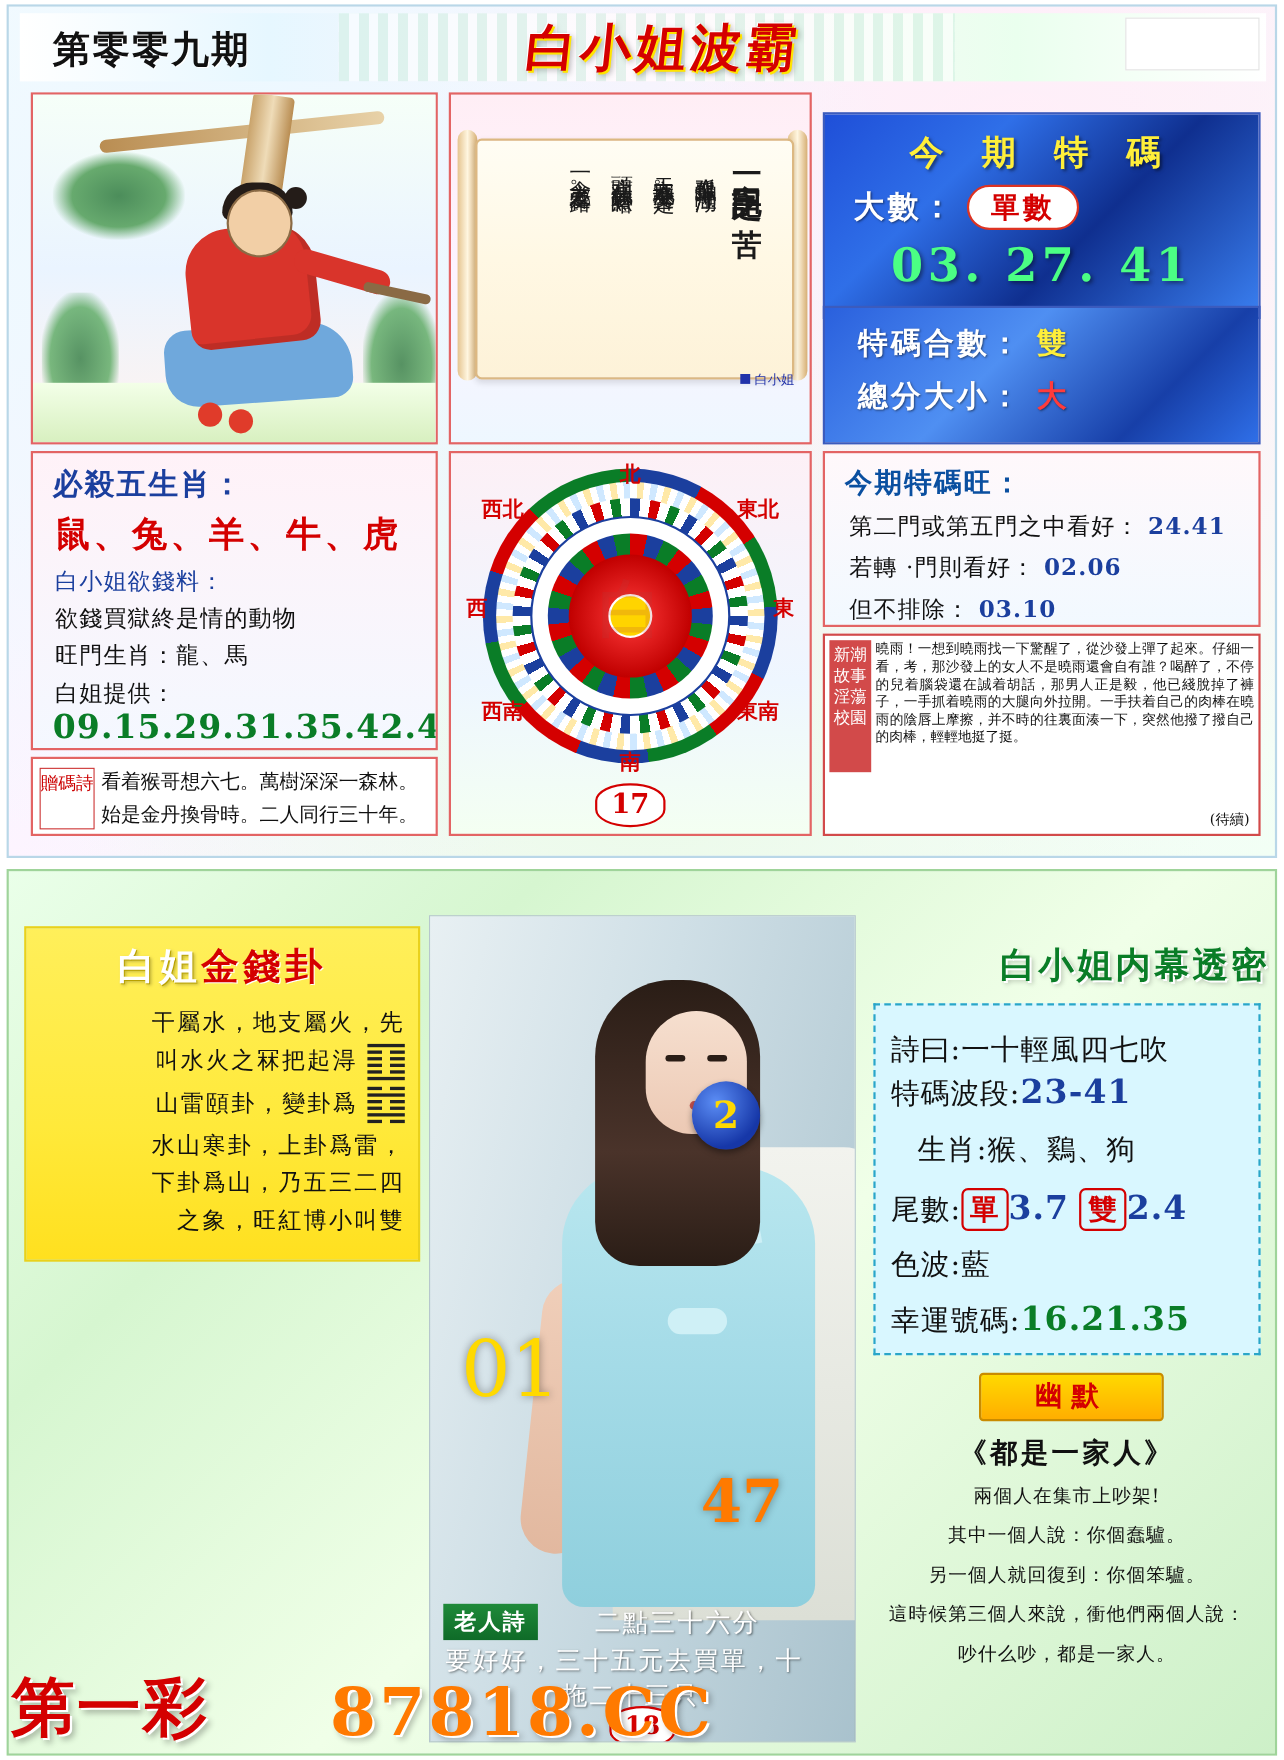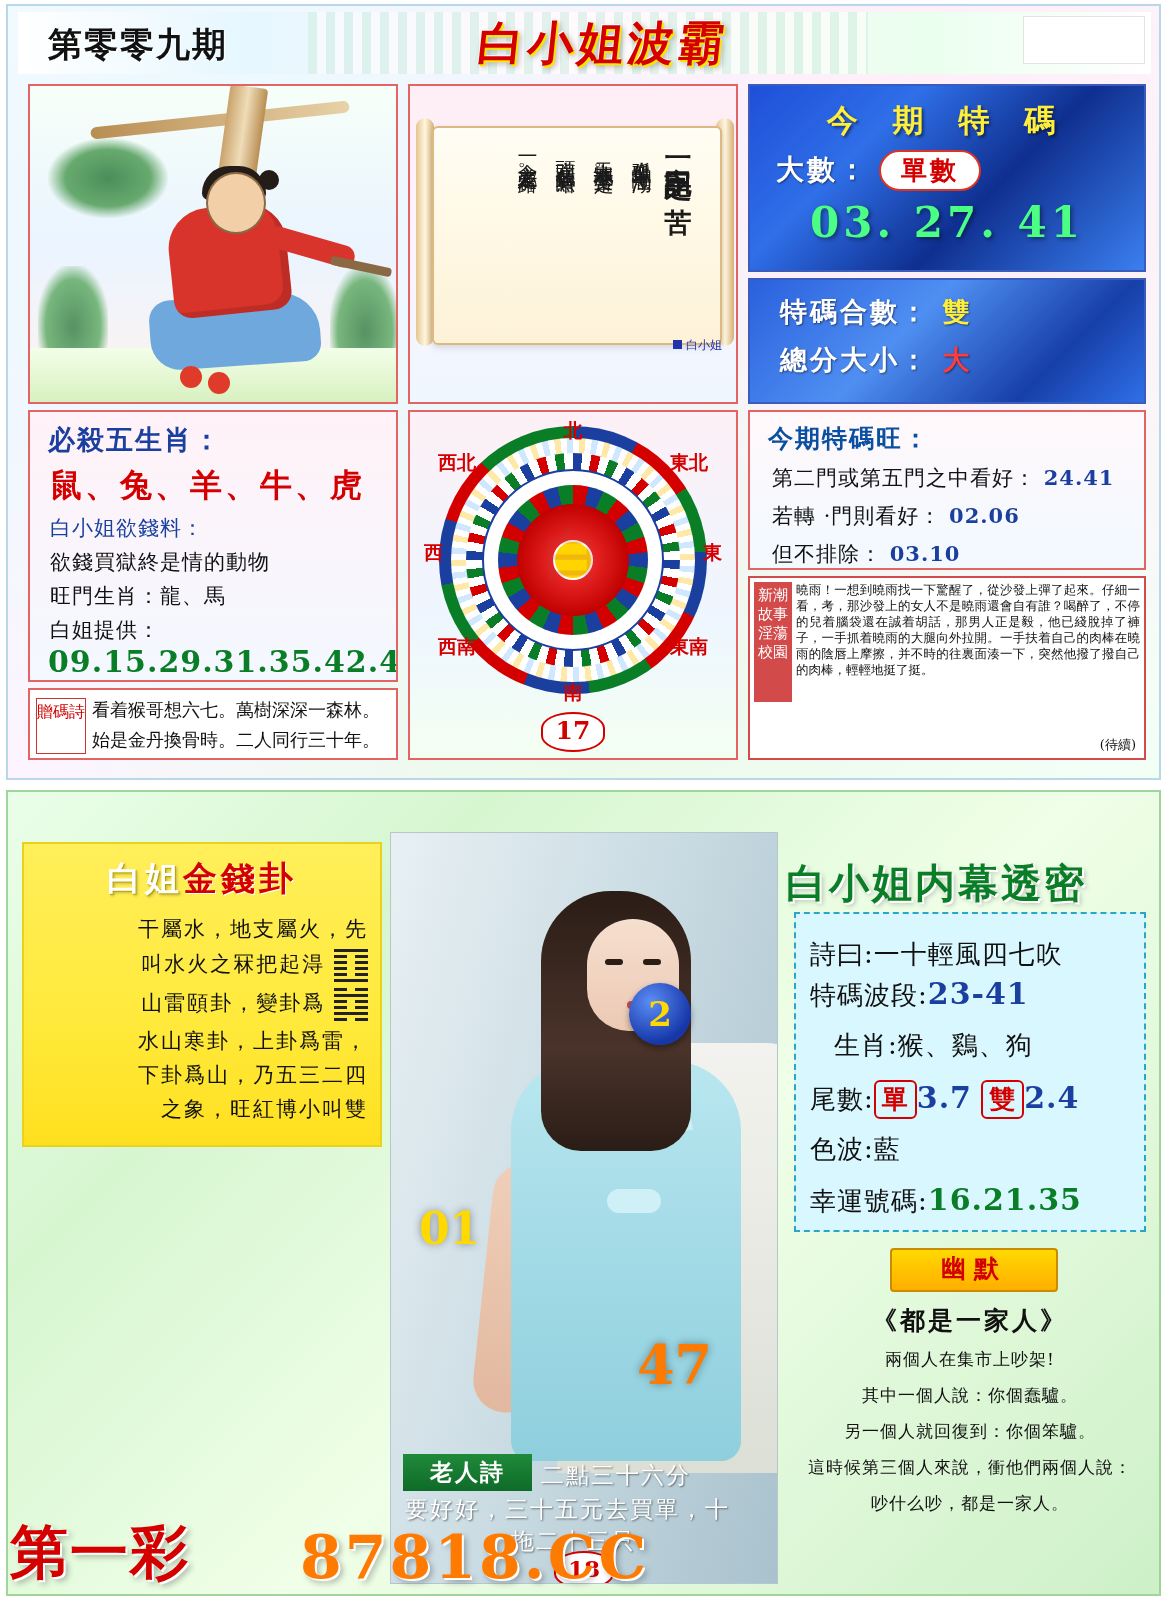--- a/index.html
+++ b/index.html
@@ -69,21 +69,21 @@
     background:linear-gradient(180deg,#f3fff6 0%,#eaf6ff 55%,#fff6f2 100%);
     overflow:hidden;
   }
   .p-scroll{
     left:400px;top:78px;width:330px;height:320px;
     border:2px solid #e36464;
     background:linear-gradient(180deg,#ffeef5 0%,#fdf3ff 50%,#eef7ff 100%);
     overflow:hidden;
   }
   .p-tema{
-    left:740px;top:78px;width:398px;height:188px;
+    left:740px;top:96px;width:398px;height:188px;
     border:2px solid #3b5bbd;
     background:linear-gradient(135deg,#1f4fd8 0%,#2f6fe8 30%,#0f2f8f 60%,#3a7ff0 100%);
     overflow:hidden;
   }
   .p-tema2{
     left:740px;top:272px;width:398px;height:126px;
     border:2px solid #3b5bbd;
     background:linear-gradient(135deg,#2a60dd 0%,#4f8ff2 40%,#173fa8 75%,#2f6fe8 100%);
     overflow:hidden;
   }
@@ -323,33 +323,33 @@
   .ph-strap2{position:absolute;left:286px;top:228px;width:10px;height:70px;background:#cdeff6;transform:rotate(-10deg);}
 
   .ball14{
     position:absolute;left:238px;top:150px;width:62px;height:62px;border-radius:50%;
     background:radial-gradient(circle at 35% 30%,#5b8df5,#1637a8 70%);
     color:#ffd900;font-family:"DejaVu Serif","Liberation Serif",serif;font-size:34px;font-weight:bold;
     text-align:center;line-height:62px;box-shadow:0 3px 6px rgba(0,0,0,.4);
   }
   .num01{
     position:absolute;left:28px;top:370px;
-    font-family:"DejaVu Serif","Liberation Serif",serif;font-size:44px;font-weight:bold;
+    font-family:"DejaVu Serif","Liberation Serif",serif;font-size:71px;font-weight:normal;
     color:#ffd900;text-shadow:0 0 8px rgba(0,0,0,.4);
   }
   .num47{
     position:absolute;left:246px;top:500px;
     font-family:"DejaVu Serif","Liberation Serif",serif;font-size:54px;font-weight:bold;
     color:#ff7a00;text-shadow:0 0 8px rgba(0,0,0,.4);
   }
   .oldpoem-tag{
     position:absolute;left:12px;bottom:92px;
     background:linear-gradient(180deg,#1f8a3a,#0f6b28);
-    color:#fff;font-family:"DejaVu Serif","Liberation Serif",serif;font-size:23px;font-weight:bold;
-    padding:3px 27px;letter-spacing:2px;
+    color:#fff;font-family:"DejaVu Serif","Liberation Serif",serif;font-size:20px;font-weight:bold;
+    padding:3px 10px;letter-spacing:2px;
   }
   .oldpoem-l1{
     position:absolute;left:150px;bottom:92px;width:236px;
     font-family:"DejaVu Serif","Liberation Serif",serif;font-size:23px;color:#ffffff;letter-spacing:2px;
     text-shadow:1px 1px 2px rgba(0,0,0,.5);
   }
   .oldpoem-l2{
     position:absolute;left:14px;bottom:58px;width:372px;
     font-family:"DejaVu Serif","Liberation Serif",serif;font-size:23px;color:#ffffff;letter-spacing:2px;
     text-shadow:1px 1px 2px rgba(0,0,0,.5);
@@ -364,22 +364,22 @@
     width:56px;height:34px;background:#fff;border:2px solid #d40000;border-radius:50%/40%;
     font-family:"DejaVu Serif","Liberation Serif",serif;font-size:23px;font-weight:bold;color:#d40000;
     text-align:center;line-height:32px;
   }
 
   .b-secret{
     position:absolute;left:778px;top:44px;width:368px;height:748px;
     overflow:hidden;
   }
   .sec-h{
-    position:absolute;left:0;top:20px;width:100%;text-align:left;
-    font-family:"DejaVu Serif","Liberation Serif",serif;font-size:40px;font-weight:bold;
+    position:absolute;left:0;top:20px;width:100%;text-align:right;
+    font-family:"DejaVu Serif","Liberation Serif",serif;font-size:32px;font-weight:bold;
     color:#0a7d27;letter-spacing:3px;
     text-shadow:2px 2px 0 #ffffff,3px 3px 5px rgba(0,0,0,.25);
   }
   .sec-box{
     position:absolute;left:8px;top:76px;width:352px;height:320px;
     background:#d9f7ff;border:2px dashed #2aa6c8;box-sizing:border-box;
   }
   .sec-line{
     position:absolute;left:14px;width:330px;
     font-family:"DejaVu Serif","Liberation Serif",serif;font-size:26px;color:#111;letter-spacing:1px;

